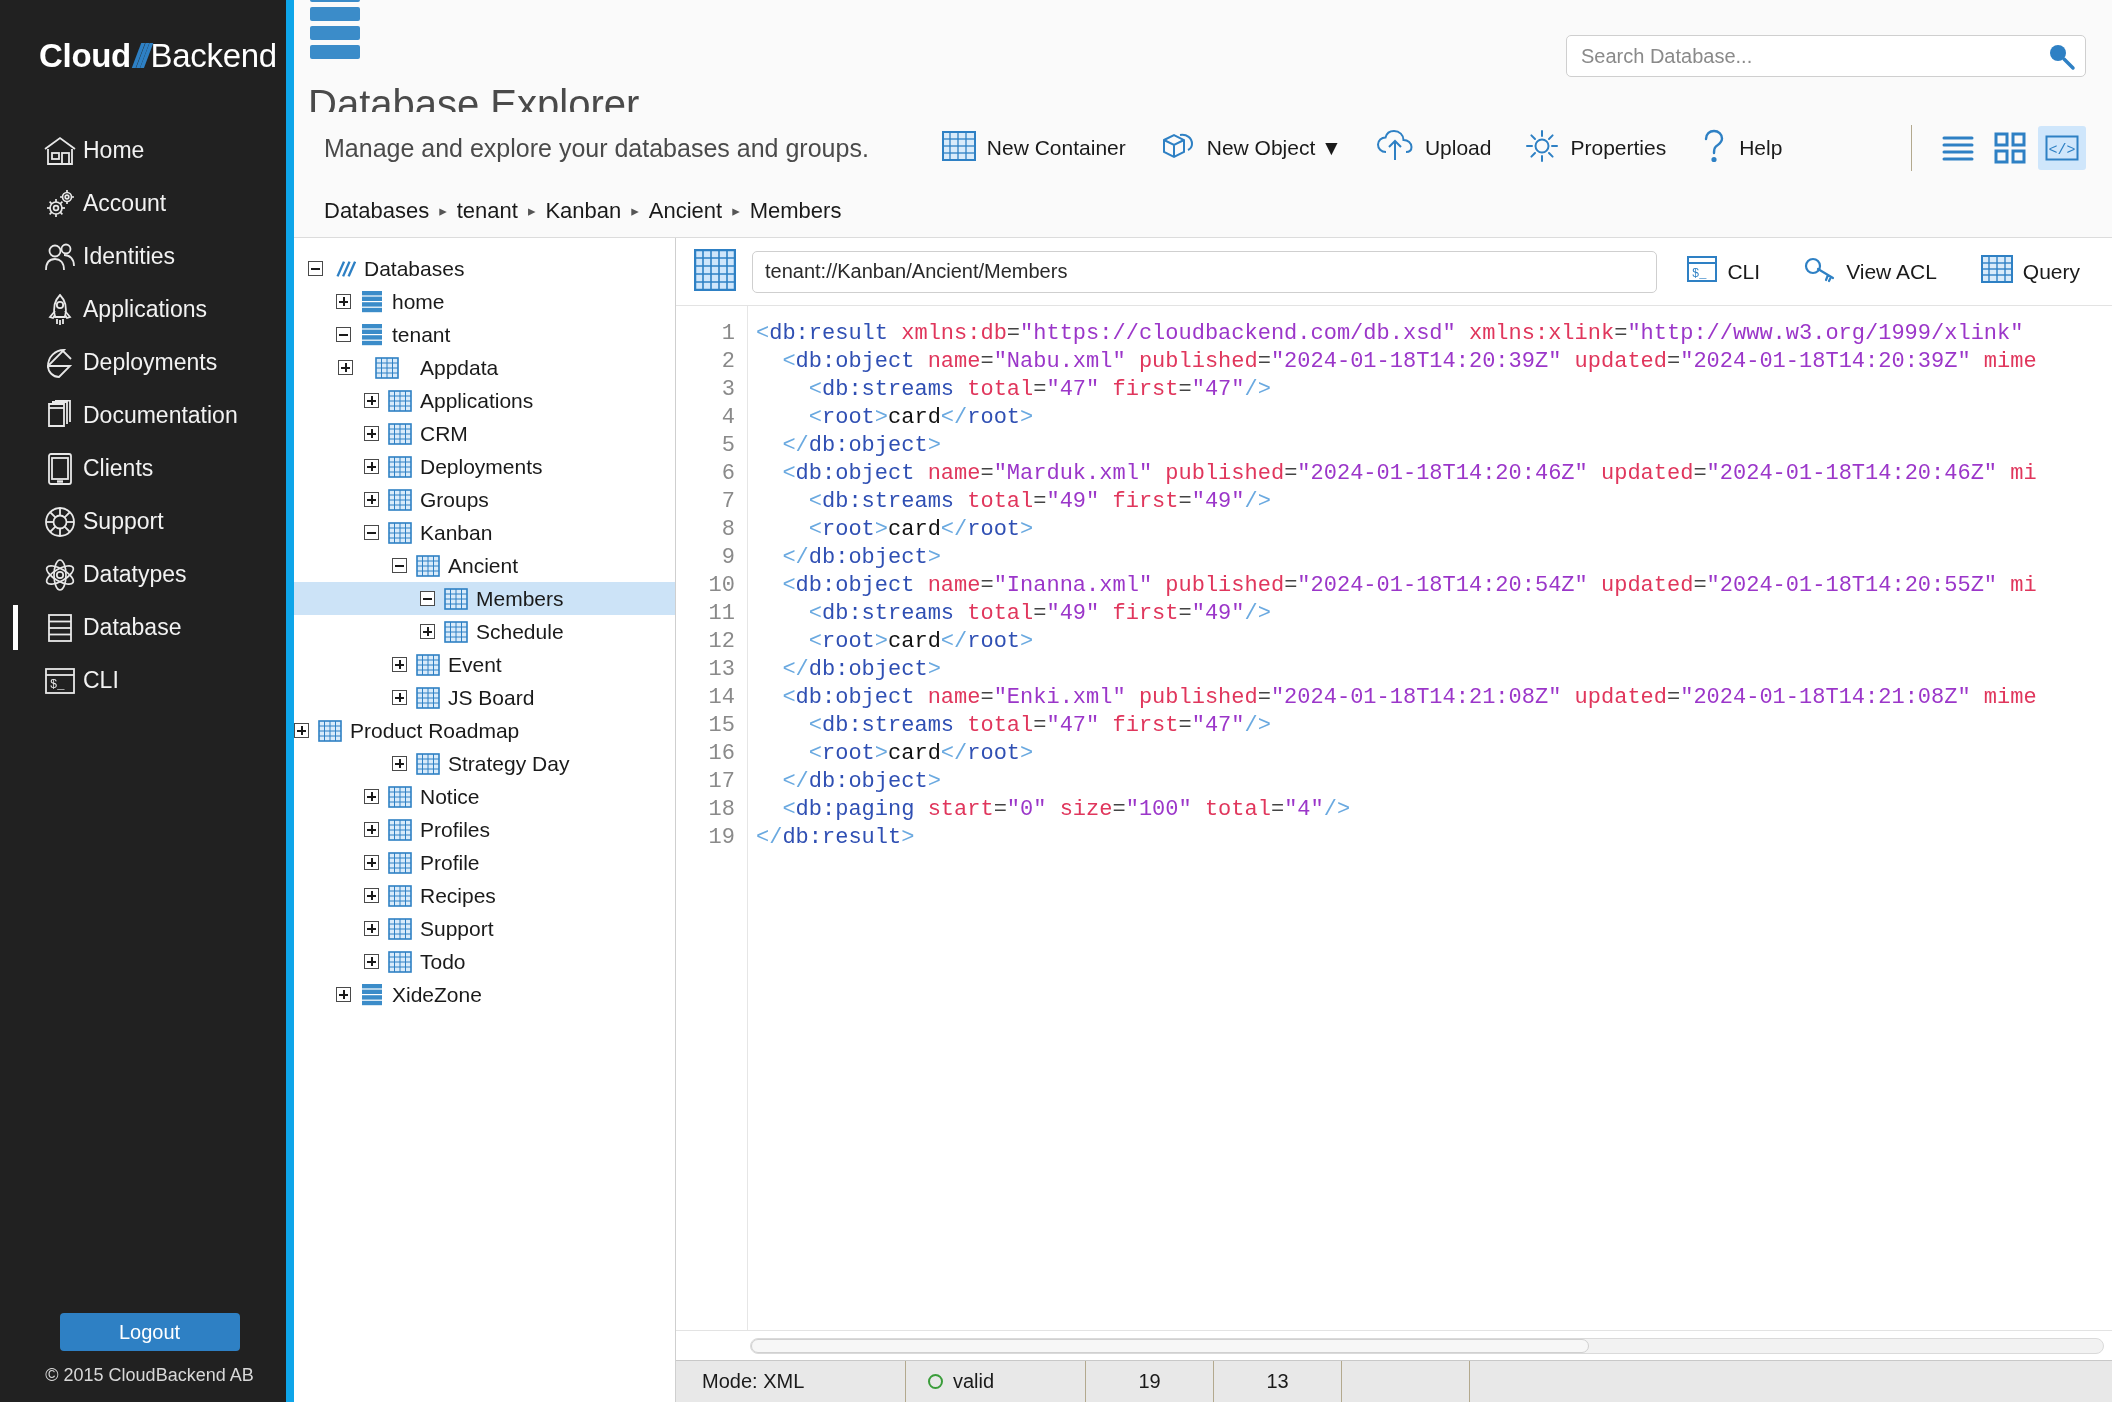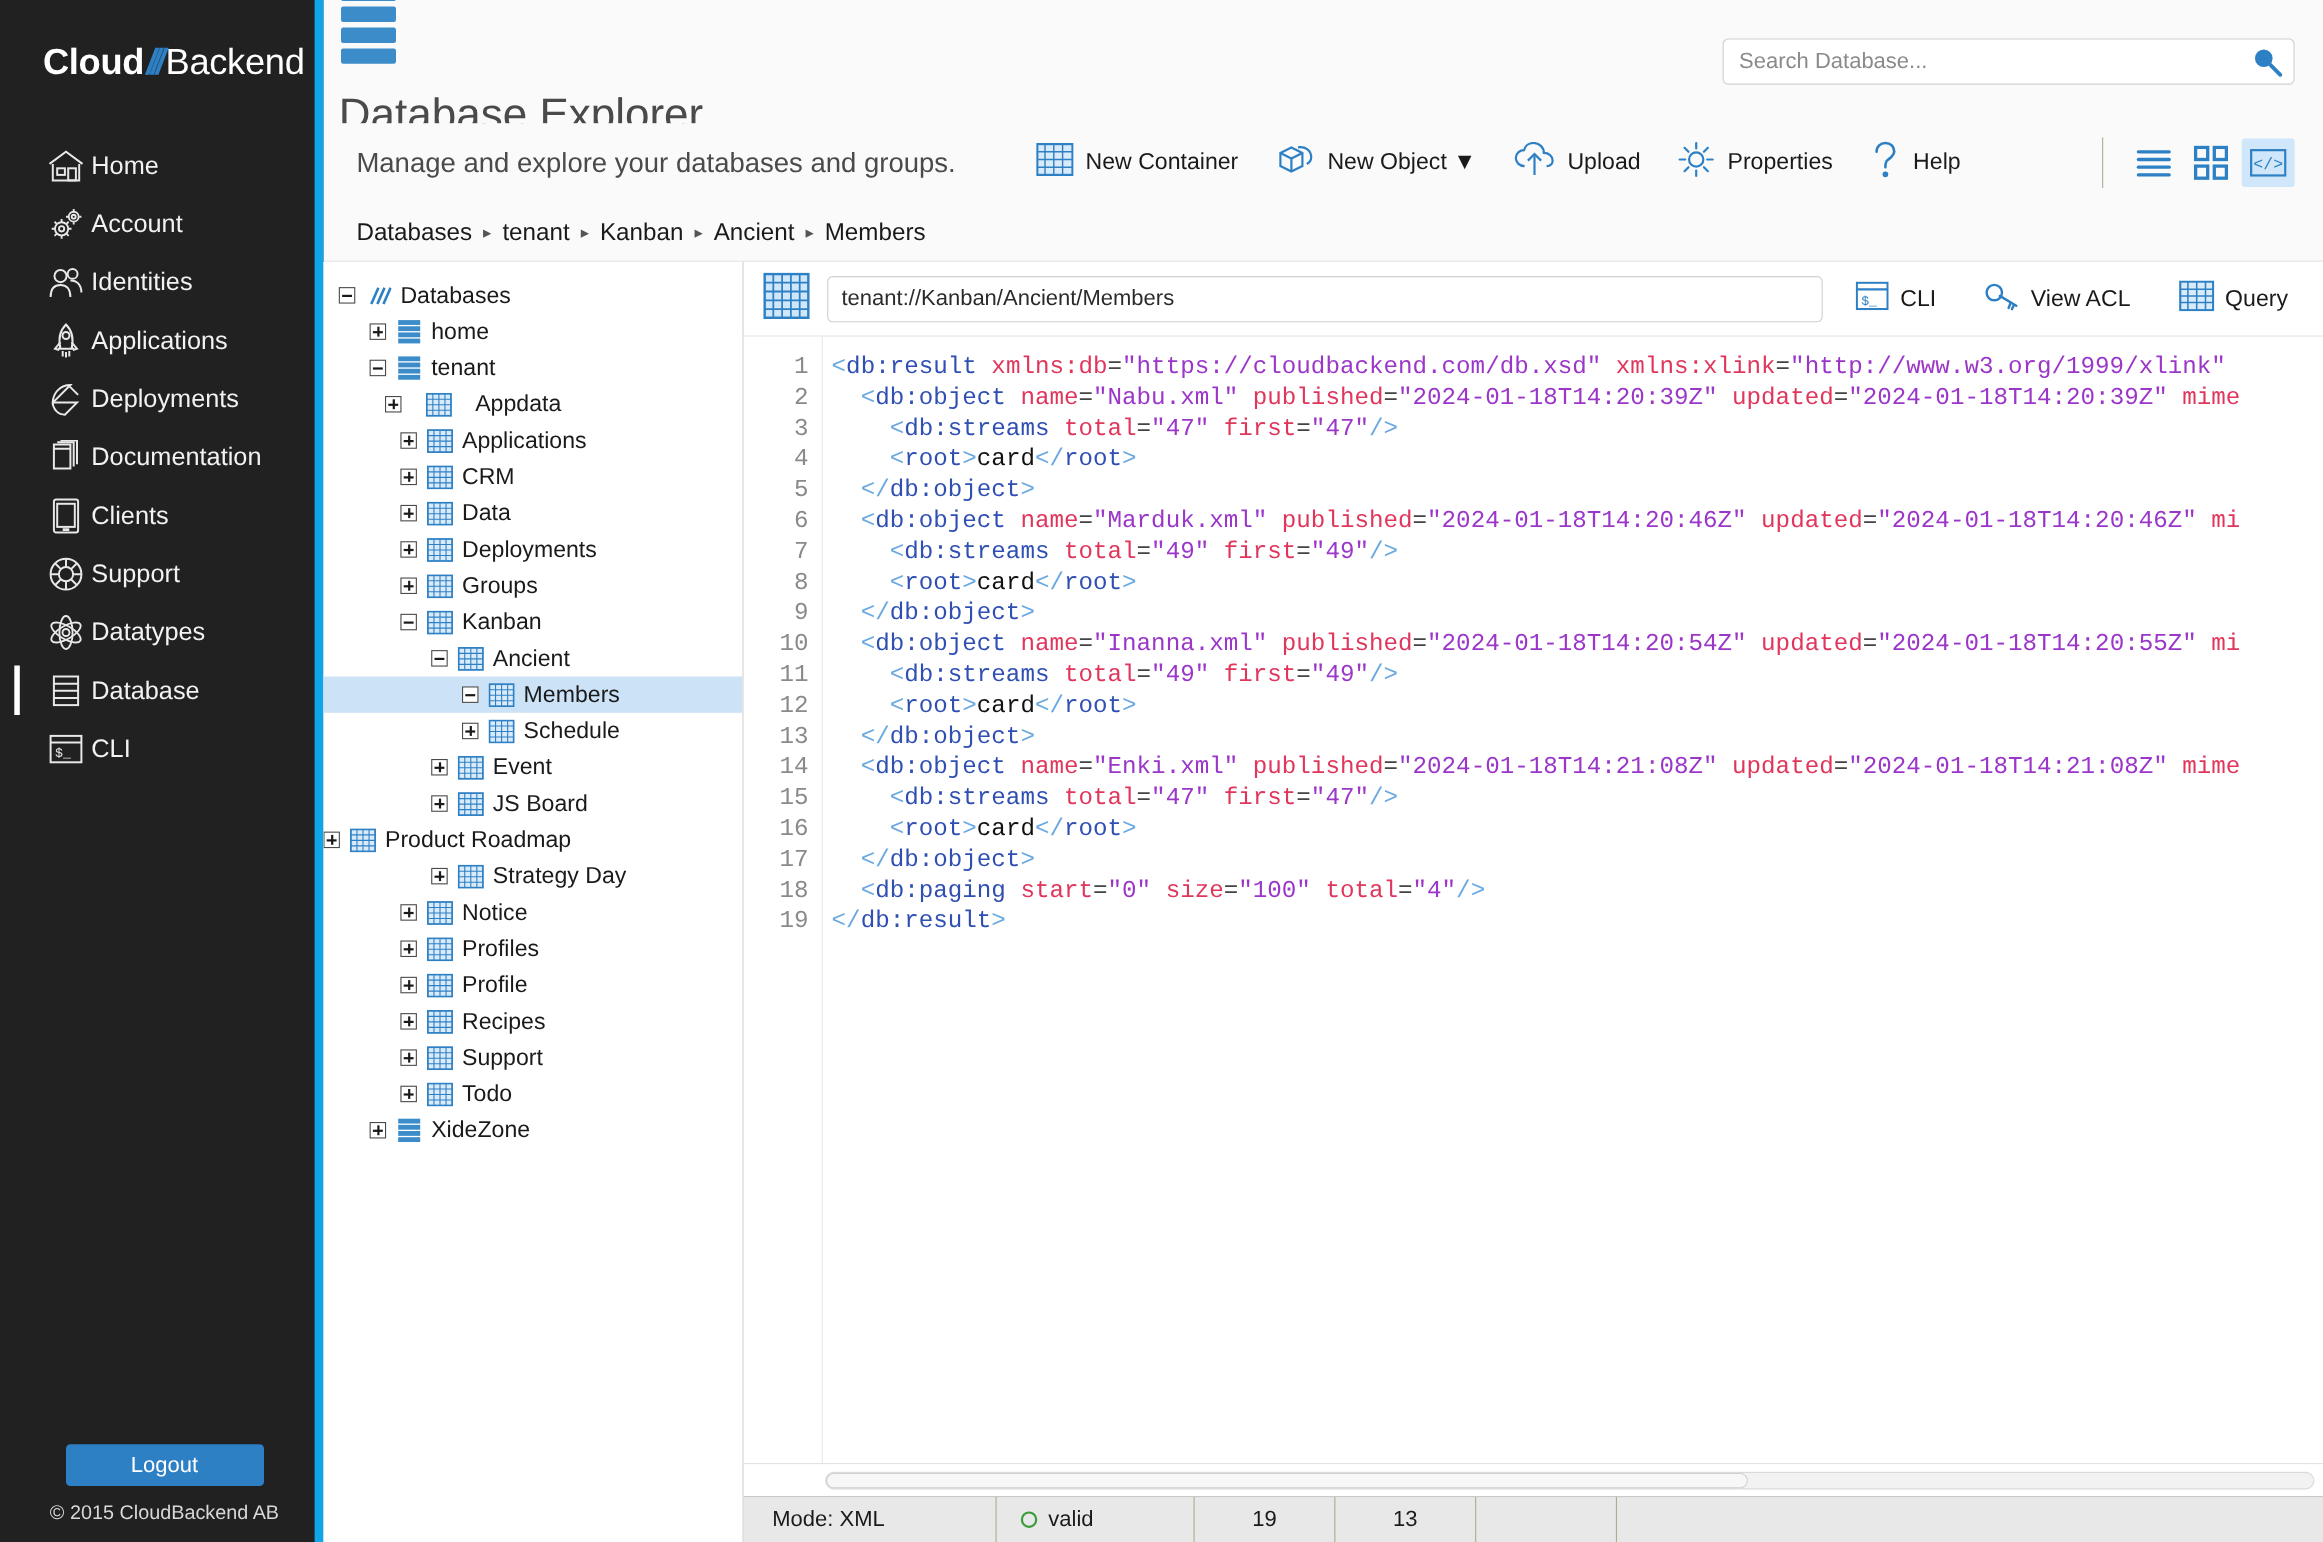--- a/index.html
+++ b/index.html
@@ -497,21 +497,21 @@
             <span class="ticon">
               <svg width="22" height="24" viewBox="0 0 22 24">
                 <rect x="1" y="1" width="20" height="4.4" fill="#3b8cc9"></rect>
                 <rect x="1" y="6.6" width="20" height="4.4" fill="#3b8cc9"></rect>
                 <rect x="1" y="12.2" width="20" height="4.4" fill="#3b8cc9"></rect>
                 <rect x="1" y="17.8" width="20" height="4.4" fill="#3b8cc9"></rect>
               </svg>
             </span>
             <span class="tlabel">tenant</span>
           </div>
-          <div class="tnode" style="padding-left: 56px; gap: 13px;">
+          <div class="tnode" style="padding-left: 44px; gap: 13px;">
             <span class="toggle plus"></span>
             <span class="ticon">
               <svg width="24" height="22" viewBox="0 0 24 22">
                 <rect x="1" y="1" width="22" height="20" fill="#d9ebfa" stroke="#2e80c4" stroke-width="1.6"></rect>
                 <g stroke="#2e80c4" stroke-width="1">
                   <line x1="1" y1="6" x2="23" y2="6"></line>
                   <line x1="1" y1="11" x2="23" y2="11"></line>
                   <line x1="1" y1="16" x2="23" y2="16"></line>
                   <line x1="6.5" y1="1" x2="6.5" y2="21"></line>
                   <line x1="12" y1="1" x2="12" y2="21"></line>
@@ -547,37 +547,20 @@
                   <line x1="1" y1="6" x2="23" y2="6"></line>
                   <line x1="1" y1="11" x2="23" y2="11"></line>
                   <line x1="1" y1="16" x2="23" y2="16"></line>
                   <line x1="6.5" y1="1" x2="6.5" y2="21"></line>
                   <line x1="12" y1="1" x2="12" y2="21"></line>
                   <line x1="17.5" y1="1" x2="17.5" y2="21"></line>
                 </g>
               </svg>
             </span>
             <span class="tlabel">CRM</span>
-          </div>
-          <div class="tnode" style="padding-left: 70px;">
-            <span class="toggle plus"></span>
-            <span class="ticon">
-              <svg width="24" height="22" viewBox="0 0 24 22">
-                <rect x="1" y="1" width="22" height="20" fill="#d9ebfa" stroke="#2e80c4" stroke-width="1.6"></rect>
-                <g stroke="#2e80c4" stroke-width="1">
-                  <line x1="1" y1="6" x2="23" y2="6"></line>
-                  <line x1="1" y1="11" x2="23" y2="11"></line>
-                  <line x1="1" y1="16" x2="23" y2="16"></line>
-                  <line x1="6.5" y1="1" x2="6.5" y2="21"></line>
-                  <line x1="12" y1="1" x2="12" y2="21"></line>
-                  <line x1="17.5" y1="1" x2="17.5" y2="21"></line>
-                </g>
-              </svg>
-            </span>
-            <span class="tlabel">Data</span>
           </div>
           <div class="tnode" style="padding-left: 70px;">
             <span class="toggle plus"></span>
             <span class="ticon">
               <svg width="24" height="22" viewBox="0 0 24 22">
                 <rect x="1" y="1" width="22" height="20" fill="#d9ebfa" stroke="#2e80c4" stroke-width="1.6"></rect>
                 <g stroke="#2e80c4" stroke-width="1">
                   <line x1="1" y1="6" x2="23" y2="6"></line>
                   <line x1="1" y1="11" x2="23" y2="11"></line>
                   <line x1="1" y1="16" x2="23" y2="16"></line>

